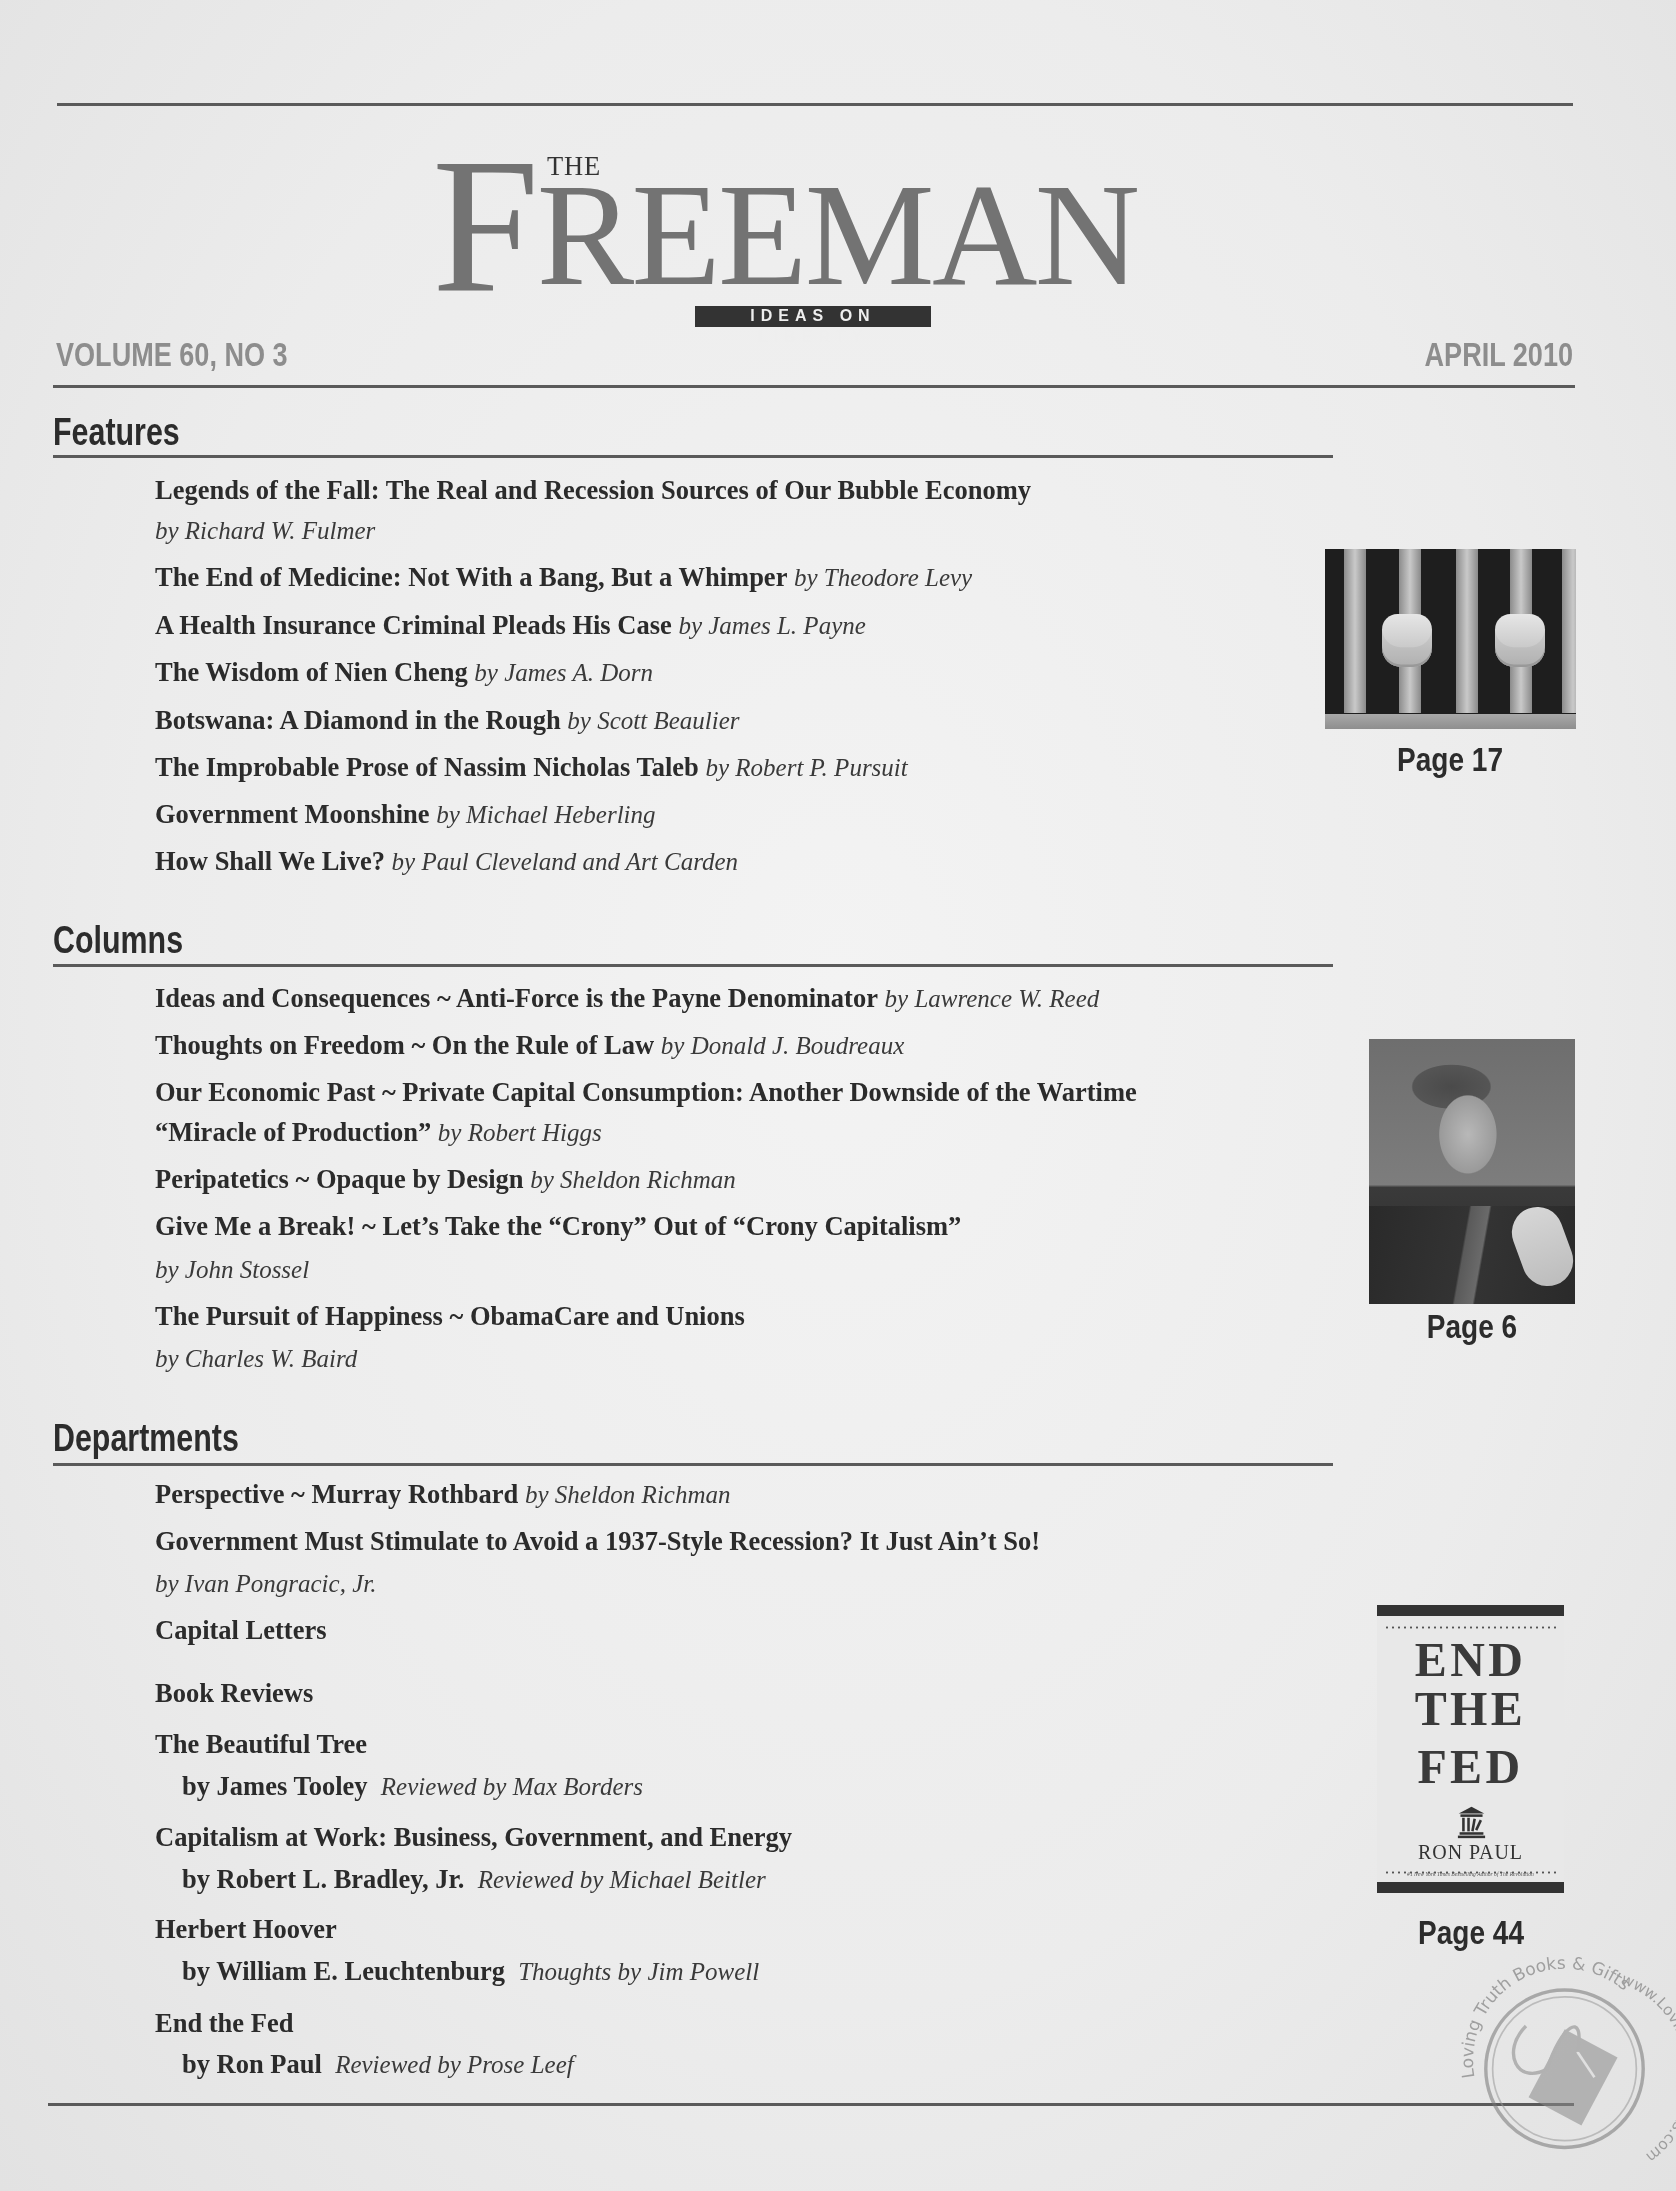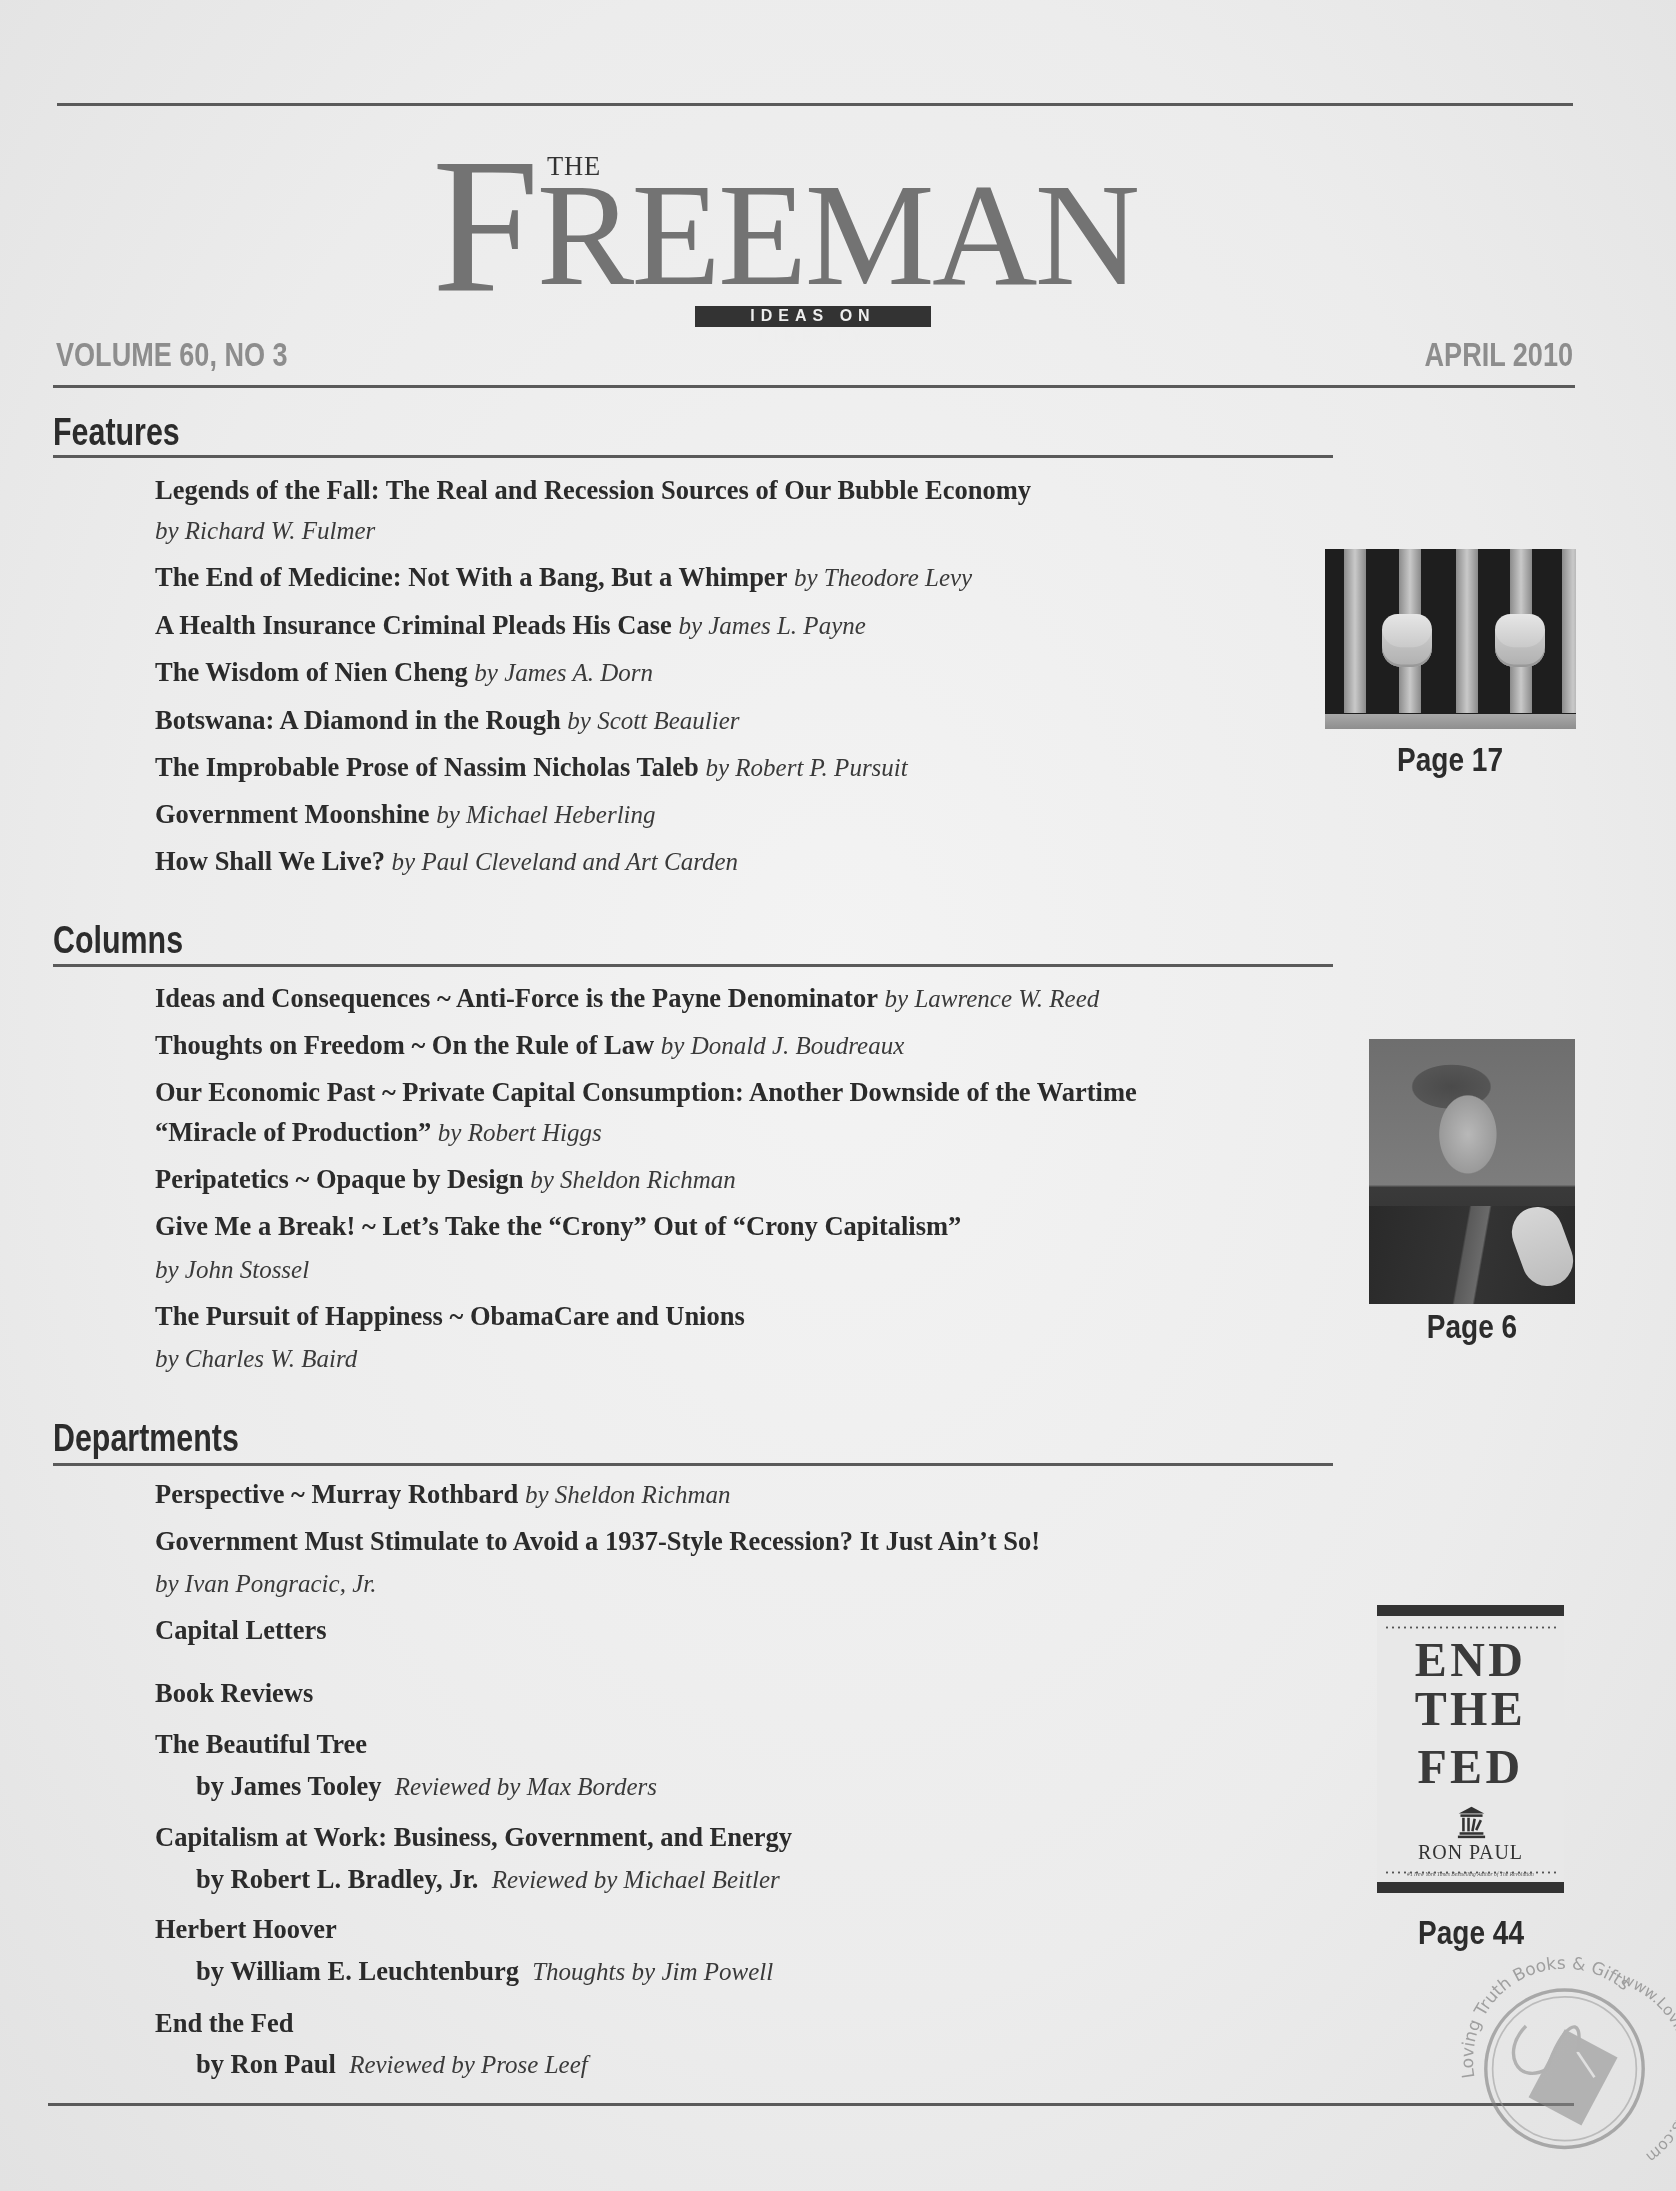--- a/index.html
+++ b/index.html
@@ -33,21 +33,21 @@
   }
   .meta-right { transform-origin:right top; }
   .section-heading {
     position:absolute; left:53px;
     font-family:"Liberation Sans", sans-serif; font-weight:bold; font-size:38px;
     color:#2c2c2c; transform:scaleX(0.8); transform-origin:left bottom; white-space:nowrap;
     line-height:38px;
   }
   .row { position:absolute; left:0; white-space:nowrap; line-height:31px; height:31px; }
   .title-line { position:absolute; left:155px; font-size:26.5px; color:#2b2b2b; white-space:nowrap; }
-  .title-line.sub { left:196px; }
+  .title-line.sub { left:182px; }
   .t { font-weight:bold; }
   .by { font-style:italic; font-weight:normal; color:#3a3a3a; font-size:25px; }
   .caption {
     position:absolute; font-family:"Liberation Sans", sans-serif; font-weight:bold;
     font-size:33px; color:#2c2c2c; transform:scaleX(0.85); white-space:nowrap; text-align:center;
   }
   .img-box { position:absolute; overflow:hidden; }
   
   .jail { left:1325px; top:549px; width:251px; height:180px; background:#1e1e1e; }
   .jail .bar { position:absolute; top:0; height:164px; width:22px;

